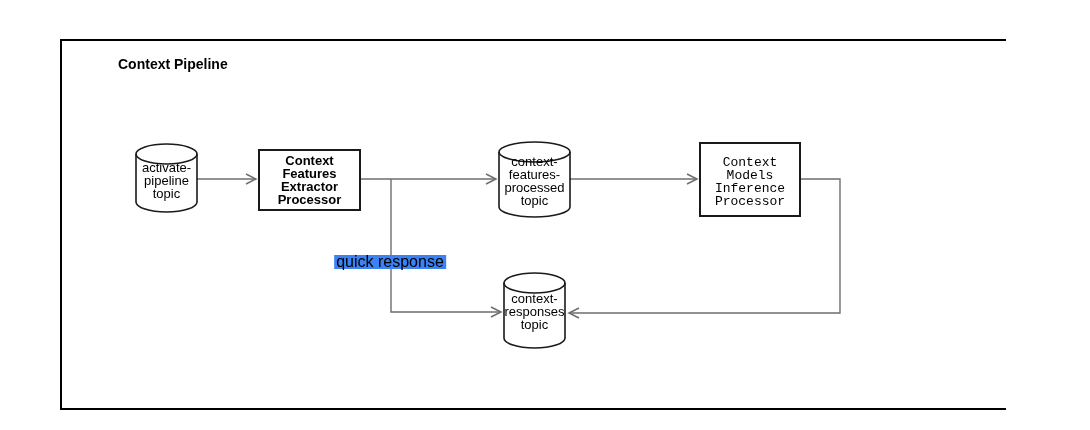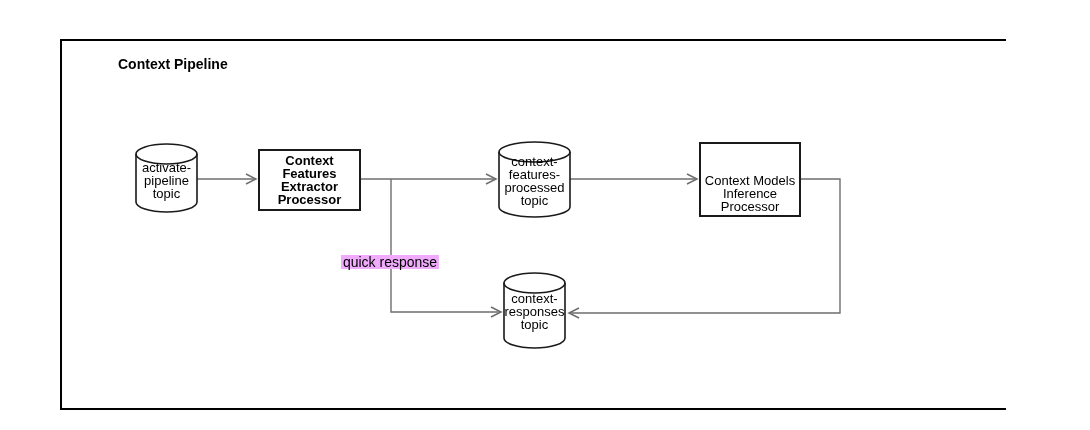--- a/index.html
+++ b/index.html
@@ -47,24 +47,24 @@
     text-align: center;
     font-size: 13px;
     line-height: 13px;
     color: #000000;
     white-space: pre-line;
     pointer-events: none;
   }
   .edge-label {
     position: absolute;
     transform: translate(-50%, -50%);
-    font-size: 14px;
+    font-size: 16px;
     line-height: 14px;
     color: #000000;
-    background: #f0abfc;
+    background: #3b82f6;
     padding: 0 2px;
     white-space: nowrap;
     text-align: center;
   }
 </style>
 </head>
 <body>
 
 <div class="stage">
 
@@ -111,21 +111,21 @@
 
   <div class="node-label" style="left:259px; top:150px; width:101px; height:60px;font-weight:bold;">Context Features
 Extractor
 Processor</div>
 
   <div class="node-label" style="left:499px; top:144px; width:71px; height:73px;">context-
 features-
 processed
 topic</div>
 
-  <div class="node-label" style="left:700px; top:157px; width:100px; height:73px;">Context Models
+  <div class="node-label" style="left:700px; top:145px; width:100px; height:73px;font-family:Liberation Mono, monospace;">Context Models
 Inference
 Processor</div>
 
   <div class="node-label" style="left:504px; top:275px; width:61px; height:73px;">context-
 responses
 topic</div>
 
   <div class="edge-label" style="left:390px; top:262px;">quick response</div>
 
 </div>

